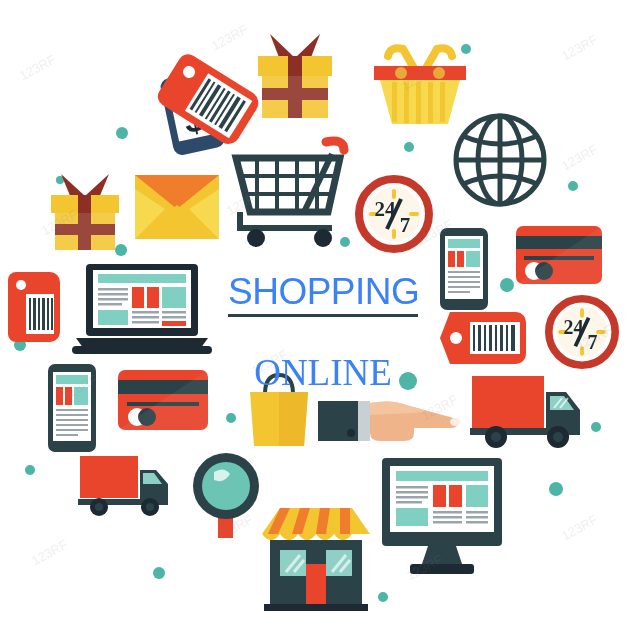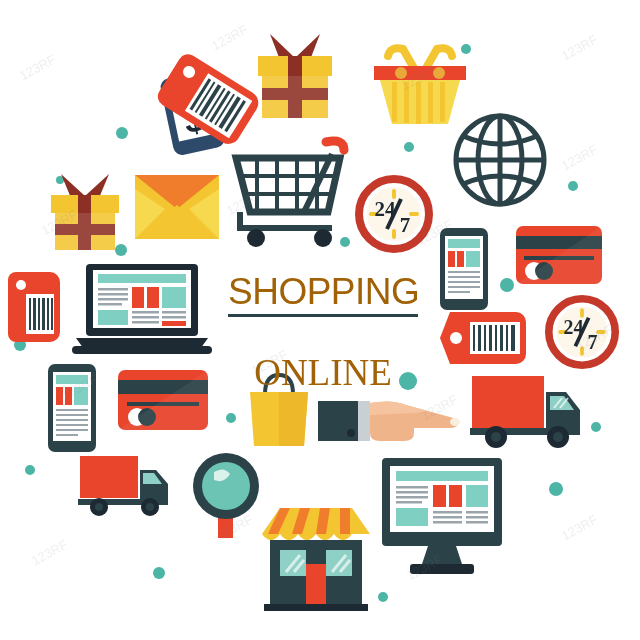--- a/index.html
+++ b/index.html
@@ -19,21 +19,21 @@
   }
   .ico { position: absolute; }
 
   
   #title-block {
     position: absolute;
     left: 228px;
     top: 272px;
     width: 190px;
     text-align: center;
-    color: #a16207;
+    color: #3b82f6;
     font-family: "Liberation Sans", sans-serif;
   }
   #title-line1 {
     font-size: 37px;
     letter-spacing: -0.5px;
     line-height: 40px;
     font-weight: 400;
   }
   #title-rule {
     height: 3px;

